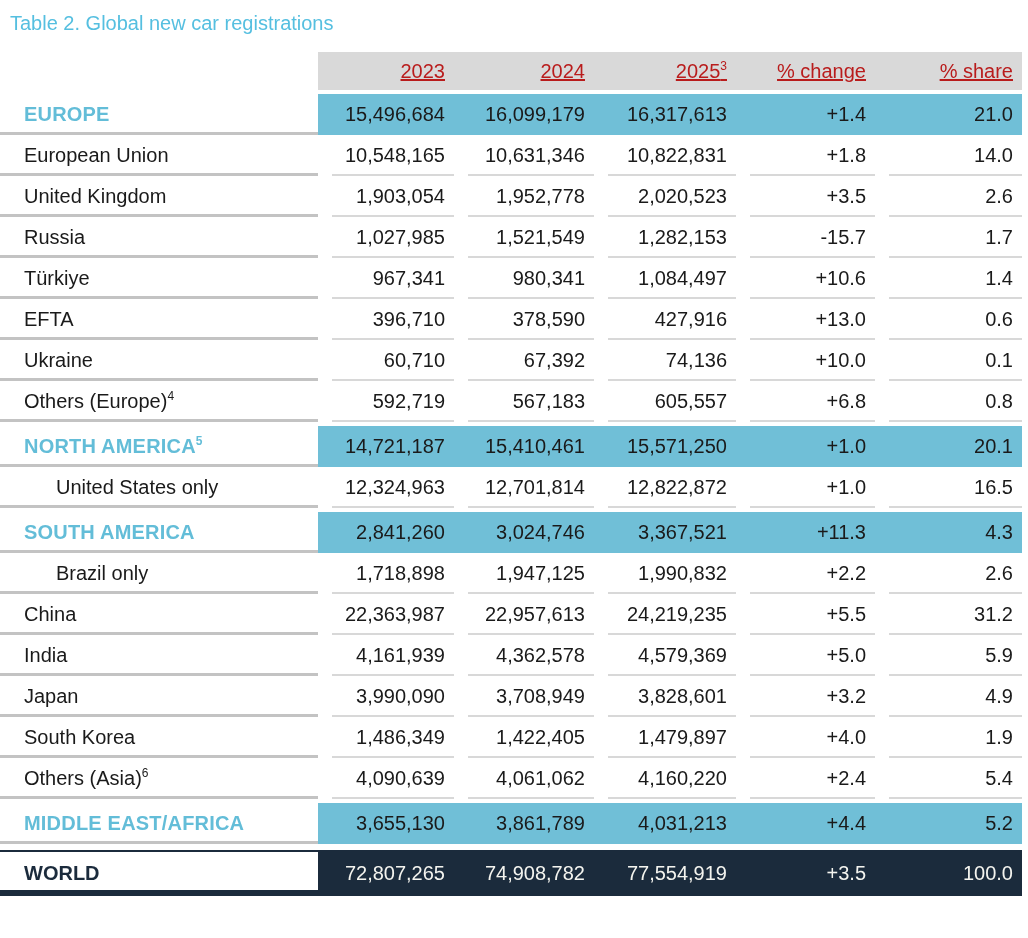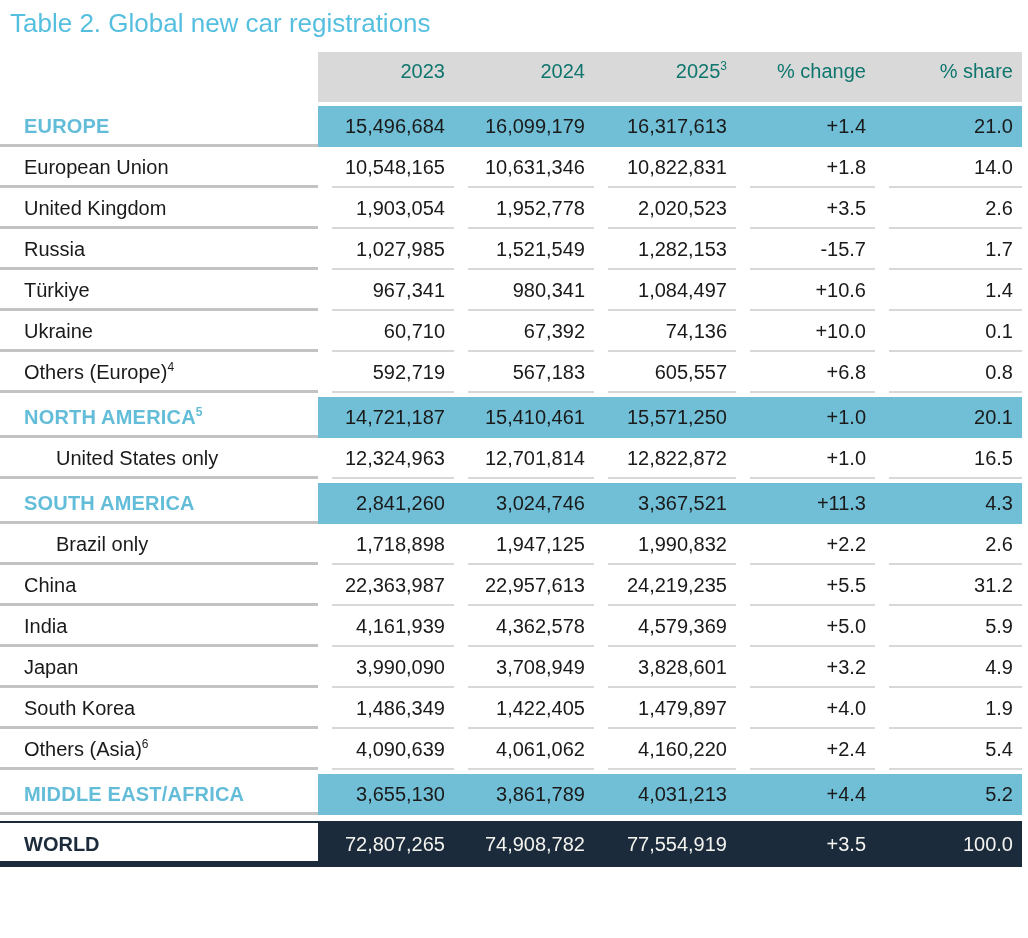--- a/index.html
+++ b/index.html
@@ -7,41 +7,42 @@
     width: 1028px;
     height: 938px;
     background: #fff;
     font-family: "Liberation Sans", sans-serif;
     padding-top: 10px;
     box-sizing: border-box;
     overflow: hidden;
   }
   .title {
     margin: 0 0 0 10px;
-    font-size: 26px;
+    font-size: 20px;
     line-height: 26px;
     color: var(--accent-cyan, #55bfe0);
     font-weight: 400;
   }
   table.reg {
     margin-top: 16px;
     width: 1022px;
     border-collapse: separate;
     border-spacing: 0;
     table-layout: fixed;
   }
   thead th {
     height: 38px;
     background: var(--header-bg, #d9d9d9);
     font-weight: 400;
     font-size: 20px;
-    color: #0f766e;
+    color: #b91c1c;
     text-align: right;
-    padding: 0 9px 12px 0;
+    padding: 0 9px 0 0;
     vertical-align: middle;
+    text-decoration: underline;
   }
   thead th.corner { background: transparent; }
   tbody td {
     height: 39px;
     vertical-align: middle;
     font-size: 20px;
     color: #1a1a1a;
     white-space: nowrap;
     overflow: hidden;
   }
@@ -144,20 +145,28 @@
         </tr>
         <tr class="data">
           <td class="label"><span>Türkiye</span></td>
           <td class="num">967,341</td>
           <td class="num">980,341</td>
           <td class="num">1,084,497</td>
           <td class="num">+10.6</td>
           <td class="num">1.4</td>
         </tr>
         <tr class="data">
+          <td class="label"><span>EFTA</span></td>
+          <td class="num">396,710</td>
+          <td class="num">378,590</td>
+          <td class="num">427,916</td>
+          <td class="num">+13.0</td>
+          <td class="num">0.6</td>
+        </tr>
+        <tr class="data">
           <td class="label"><span>Ukraine</span></td>
           <td class="num">60,710</td>
           <td class="num">67,392</td>
           <td class="num">74,136</td>
           <td class="num">+10.0</td>
           <td class="num">0.1</td>
         </tr>
         <tr class="data">
           <td class="label"><span>Others (Europe)</span><sup>4</sup></td>
           <td class="num">592,719</td>

